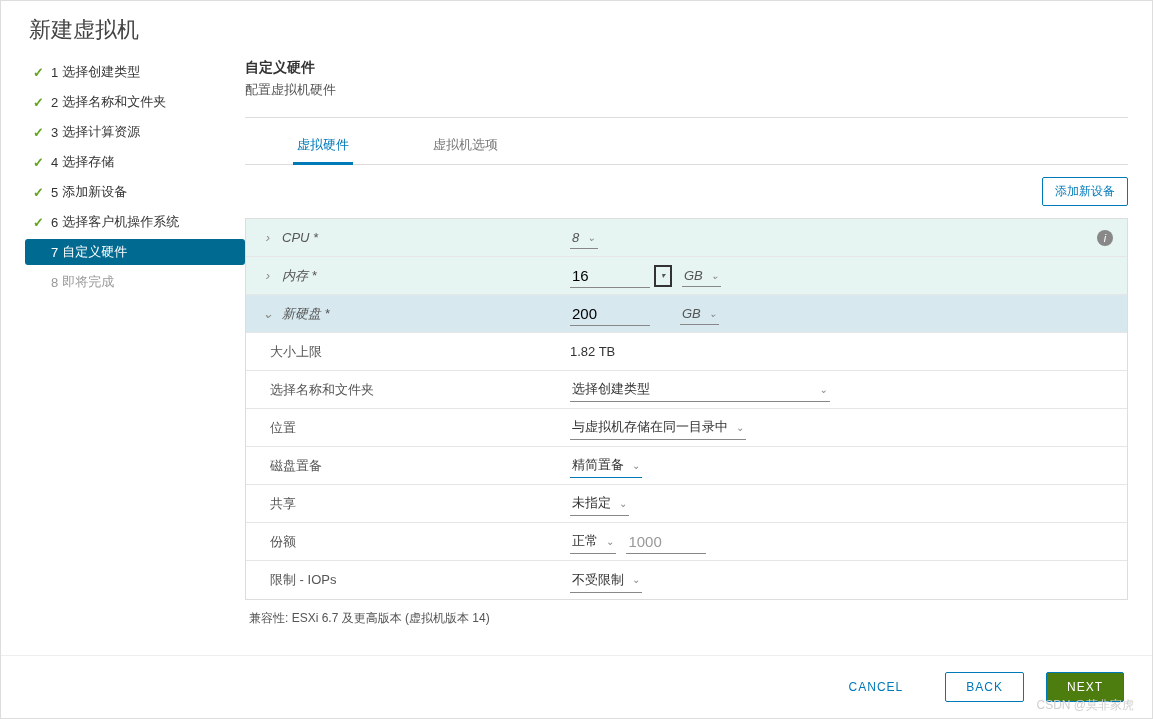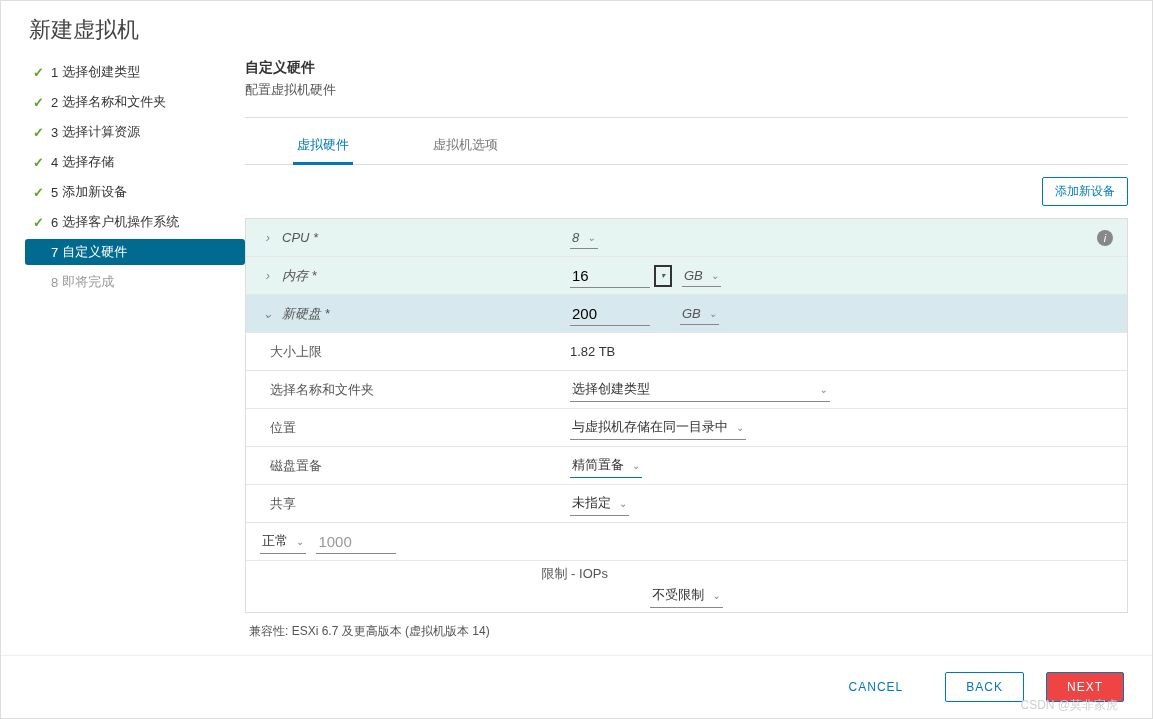--- a/index.html
+++ b/index.html
@@ -19,40 +19,40 @@
   .section-title { font-size:14px; font-weight:600; color:#333; padding:4px 0;}
   .section-sub { font-size:13px; color:#555; margin-bottom:8px;}
   .hr { border-bottom:1px solid #ddd; margin:10px 0 0;}
   .tabs { display:flex; border-bottom:1px solid #ddd; margin-top:10px;}
   .tab { padding:8px 4px; margin-right:28px; font-size:13px; color:#777; cursor:pointer;margin-left:48px;}
   .tab.active { color:#0079b8; border-bottom:3px solid #0079b8; margin-bottom:-1px;}
   .toolbar { display:flex; justify-content:flex-end; padding:12px 0;}
   .btn-outline { border:1px solid #0079b8; color:#0079b8; background:#fff; padding:5px 12px; font-size:12px; cursor:pointer; border-radius:2px;}
   .table { border:1px solid #ddd;}
   .row { display:flex; align-items:center; border-bottom:1px solid #e6e6e6; min-height:38px; padding:4px 14px;}
-  .row:last-child { border-bottom:none;flex-direction:column;}
+  .row:last-child { border-bottom:none;}
   .row.head { background:#e6f4f2; font-style:italic; color:#555;}
   .row.head.sel { background:#d7e8ef;}
   .row.sub {}
   .lbl { width:310px; display:flex; align-items:center; color:#555; padding-left:10px;}
   .row.head .lbl { padding-left:0;}
   .expander { width:16px; display:inline-flex; justify-content:center; align-items:center; color:#888; margin-right:6px; cursor:pointer;}
   .val { flex:1; display:flex; align-items:center; gap:10px;}
   .info-icon { width:16px; height:16px; border-radius:50%; background:#888; color:#fff; font-size:11px; display:flex; align-items:center; justify-content:center; margin-left:auto; cursor:default;}
   .inp { border:none; border-bottom:1px solid #888; background:transparent; font-size:15px; padding:3px 2px; width:100px;}
   .inp.num { width:80px;}
   .sel-ghost { border:none; border-bottom:1px solid #888; background:transparent; display:inline-flex; align-items:center; gap:8px; padding:3px 2px; cursor:pointer;}
   .sel-ghost .chev { color:#888; font-size:10px;}
   .spin { width:18px; height:22px; border:2px solid #333; display:flex; align-items:center; justify-content:center; font-size:8px; color:#555; margin-left:-6px;}
   .footer { border-top:1px solid #eee; padding:16px 28px; display:flex; justify-content:flex-end; gap:22px; align-items:center;}
   .btn { border:1px solid #0079b8; padding:7px 20px; font-size:12px; letter-spacing:1px; cursor:pointer; background:#fff; color:#0079b8; border-radius:2px;}
   .btn.plain { border:none; color:#0079b8; background:transparent;}
-  .btn.primary { background:#ef4444; color:#fff;}
+  .btn.primary { background:#4d7c0f; color:#fff;}
   .compat { font-size:12px; color:#555; padding:10px 4px;}
-  .watermark { position:absolute; right:34px; bottom:4px; font-size:12px; color:#cfcfcf; z-index:5;}
+  .watermark { position:absolute; right:18px; bottom:4px; font-size:12px; color:#cfcfcf; z-index:5;}
 </style>
 </head>
 <body>
 
 <div class="modal">
   <div class="title">新建虚拟机</div>
 
   <div class="body">
 
     <div class="sidebar">
@@ -206,20 +206,23 @@
               <span>共享</span>
             </div>
           <div class="val">
               <span class="sel-ghost">
                 <span>未指定</span>
                 <span class="chev">⌄</span>
               </span>
             </div>
         </div>
         <div class="row sub">
+          <div class="lbl">
+              <span>份额</span>
+            </div>
           <div class="val">
             <span class="sel-ghost">
                 <span>正常</span>
                 <span class="chev">⌄</span>
               </span>
             <input class="inp num" style="color: rgb(153, 153, 153);" value="1000">
           </div>
         </div>
         <div class="row sub">
           <div class="lbl">

